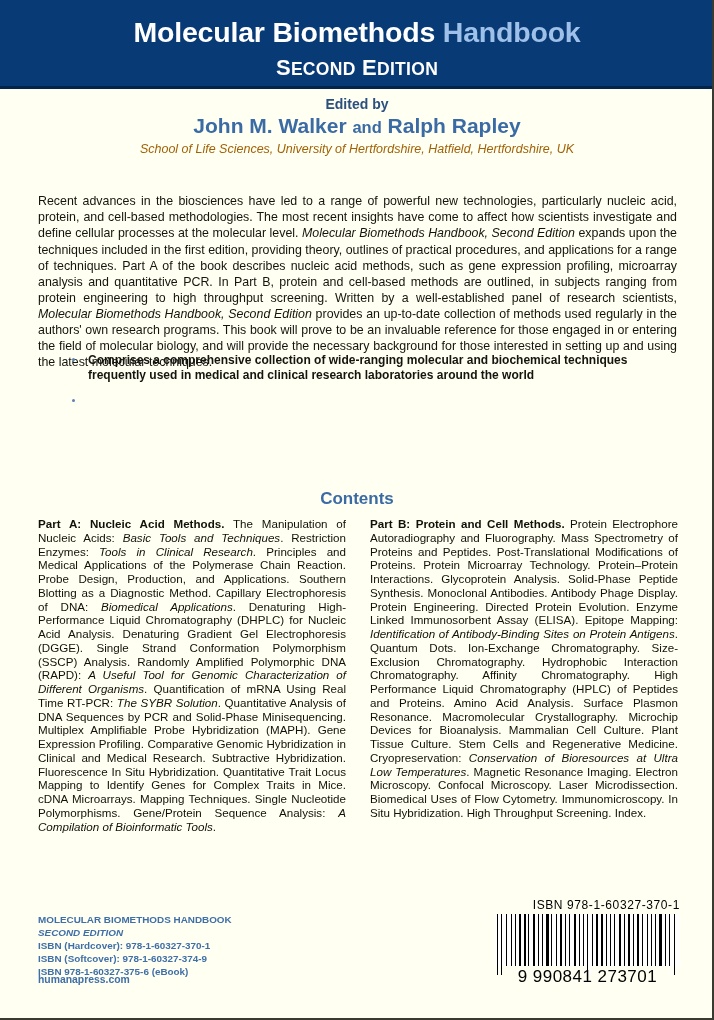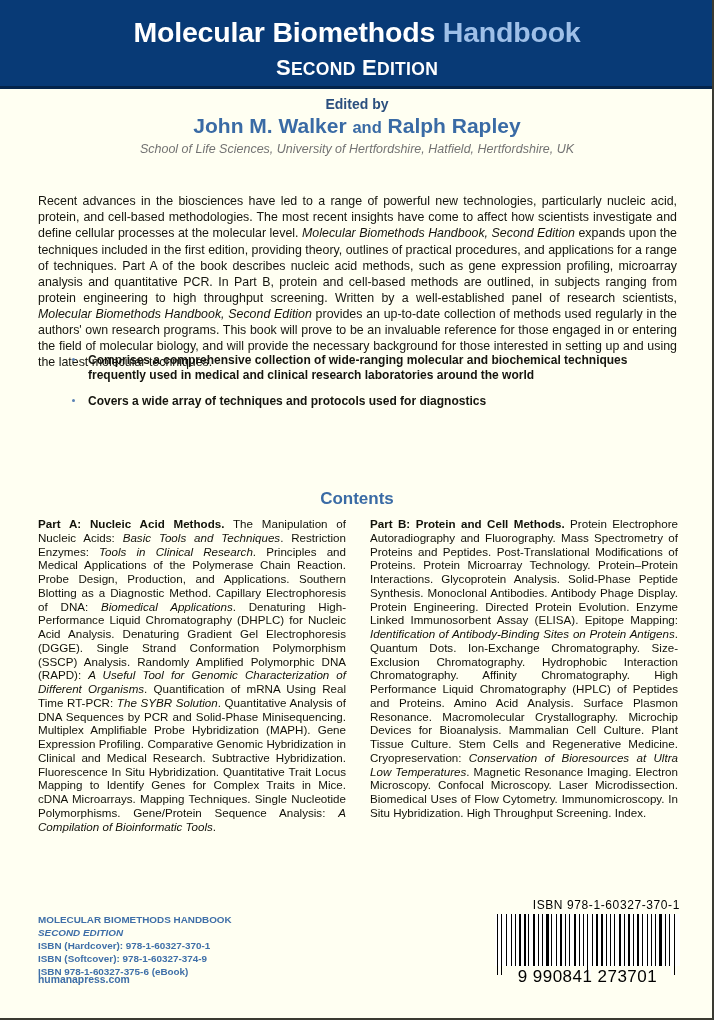--- a/index.html
+++ b/index.html
@@ -72,21 +72,21 @@
     margin-bottom: 4px;
   }
   #editor-names .conj {
     font-size: 16.5px;
     font-weight: bold;
     color: #3a6ba5;
   }
   #editor-affil {
     font-size: 12.5px;
     font-style: italic;
-    color: #737373;
+    color: #a16207;
   }
 
   
   #blurb {
     position: absolute;
     left: 38px;
     top: 181px;
     width: 639px;
     font-size: 12.4px;
     line-height: 16.05px;
@@ -237,21 +237,20 @@
 
   <p id="blurb"><span>Recent advances in the biosciences have led to a range of powerful new technologies, particularly nucleic acid, protein, and cell-based methodologies. The most recent insights have come to affect how scientists investigate and define cellular processes at the molecular level. </span><i>Molecular Biomethods Handbook, Second Edition</i><span> expands upon the techniques included in the first edition, providing theory, outlines of practical procedures, and applications for a range of techniques. Part A of the book describes nucleic acid methods, such as gene expression profiling, microarray analysis and quantitative PCR. In Part B, protein and cell-based methods are outlined, in subjects ranging from protein engineering to high throughput screening. Written by a well-established panel of research scientists, </span><i>Molecular Biomethods Handbook, Second Edition</i><span> provides an up-to-date collection of methods used regularly in the authors' own research programs. This book will prove to be an invaluable reference for those engaged in or entering the field of molecular biology, and will provide the necessary background for those interested in setting up and using the latest molecular techniques.</span></p>
 
   <div id="bullets">
     <div class="bullet-row">
       <span class="bullet-dot"></span>
       <span>Comprises a comprehensive collection of wide-ranging molecular and biochemical techniques frequently used in medical and clinical research laboratories around the world</span>
     </div>
     <div class="bullet-row">
       <span class="bullet-dot"></span>
-      <span>Covers a wide array of techniques and protocols used for diagnostics</span>
     </div>
   </div>
 
   <div id="contents-heading">Contents</div>
 
   <div id="contents-cols">
     <div class="content-col">
       <b>Part A: Nucleic Acid Methods.</b><span><span> The Manipulation of Nucleic Acids: </span><i>Basic Tools and Techniques</i><span>. Restriction Enzymes: </span><i>Tools in Clinical Research</i><span>. Principles and Medical Applications of the Polymerase Chain Reaction. Probe Design, Production, and Applications. Southern Blotting as a Diagnostic Method. Capillary Electrophoresis of DNA: </span><i>Biomedical Applications</i><span>. Denaturing High-Performance Liquid Chromatography (DHPLC) for Nucleic Acid Analysis. Denaturing Gradient Gel Electrophoresis (DGGE). Single Strand Conformation Polymorphism (SSCP) Analysis. Randomly Amplified Polymorphic DNA (RAPD): </span><i>A Useful Tool for Genomic Characterization of Different Organisms</i><span>. Quantification of mRNA Using Real Time RT-PCR: </span><i>The SYBR Solution</i><span>. Quantitative Analysis of DNA Sequences by PCR and Solid-Phase Minisequencing. Multiplex Amplifiable Probe Hybridization (MAPH). Gene Expression Profiling. Comparative Genomic Hybridization in Clinical and Medical Research. Subtractive Hybridization. Fluorescence In Situ Hybridization. Quantitative Trait Locus Mapping to Identify Genes for Complex Traits in Mice. cDNA Microarrays. Mapping Techniques. Single Nucleotide Polymorphisms. Gene/Protein Sequence Analysis: </span><i>A Compilation of Bioinformatic Tools</i><span>.</span></span>
     </div>
     <div class="content-col">

